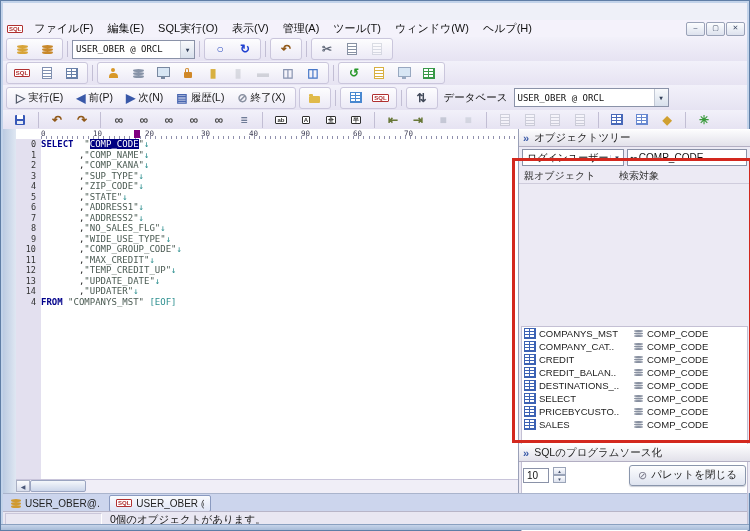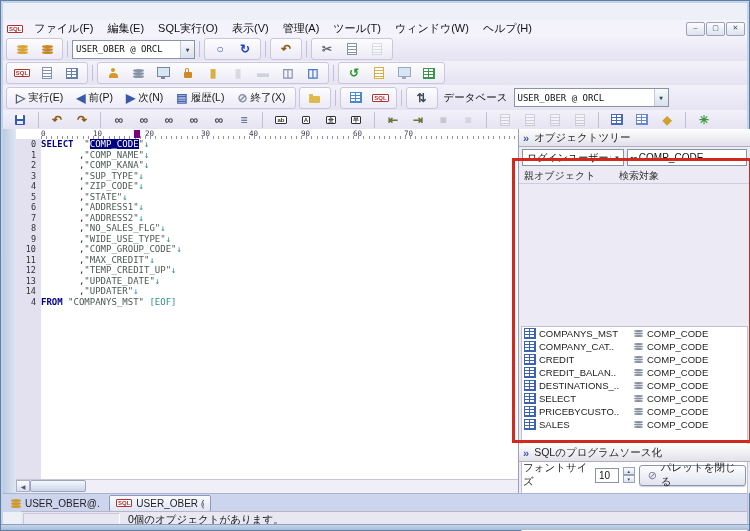--- a/index.html
+++ b/index.html
@@ -126,21 +126,21 @@
     font-size:10.5px;color:#222;box-shadow:0 1px 1px rgba(80,90,120,.3);}
   .palette-btn .ico{color:#778;font-size:11px;}
   
   .redbox{position:absolute;left:511px;top:157px;width:234px;height:279px;border:3px solid #d3281e;
     pointer-events:none;z-index:20;}
   
   .tabbar{position:absolute;left:2px;right:2px;top:492px;height:18px;background:#ccd5ed;
     display:flex;align-items:center;gap:4px;padding-left:2px;border-top:1px solid #aab4cc;}
   .mtab{display:flex;align-items:center;gap:4px;height:15px;padding:0 6px;font-size:10px;color:#222;width:88px;}
   .mtab.active{background:linear-gradient(#fafbfe,#dfe5f5);border:1px solid #8a9ac0;border-radius:2px;}
-  .statusbar{position:absolute;left:20px;right:2px;top:510px;height:16px;background:#e9e7f2;border-top:1px solid #b8b5c8;
+  .statusbar{position:absolute;left:2px;right:2px;top:510px;height:16px;background:#e9e7f2;border-top:1px solid #b8b5c8;
     display:flex;align-items:center;}
   .st-cell1{width:95px;height:12px;margin:0 2px;border:1px solid #cac6da;border-right-color:#fff;border-bottom-color:#fff;}
   .st-text{font-size:10.5px;color:#111;padding-left:6px;}
   .bottomframe{position:absolute;left:0;right:0;bottom:0;height:5px;background:linear-gradient(#c6d4ea,#a8bcd8);border-top:1px solid #8aa0c0;}
 </style>
 </head>
 <body>
 
 <div class="window">
 
@@ -581,21 +581,20 @@
               <span>COMP_CODE</span>
             </span>
           </div>
         </div>
 
       <div class="sec-hdr sec-program">
         <span class="chev">»</span>
         <span>SQLのプログラムソース化</span>
       </div>
       <div class="rfooter">
-        <span style="font-size:10.5px;color:#222;">フォントサイズ</span>
         <div class="fs-input">10</div>
         <div class="spin">
           <div>▲</div>
           <div>▼</div>
         </div>
         <div class="palette-btn">
           <span class="ico">⊘</span>
           <span>パレットを閉じる</span>
         </div>
       </div>

